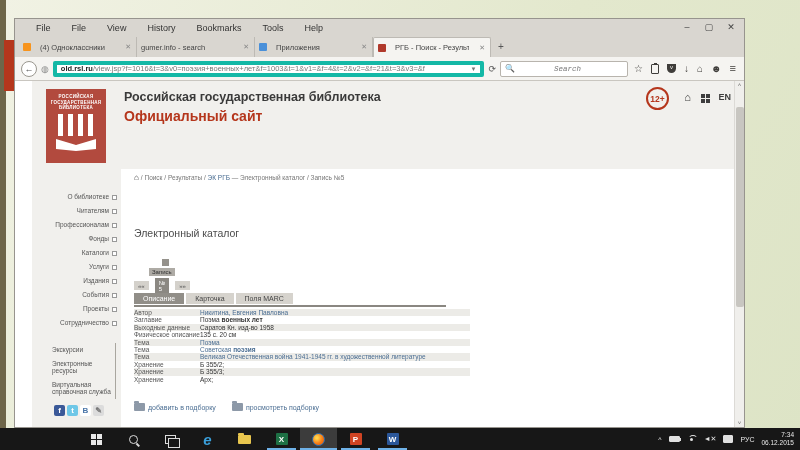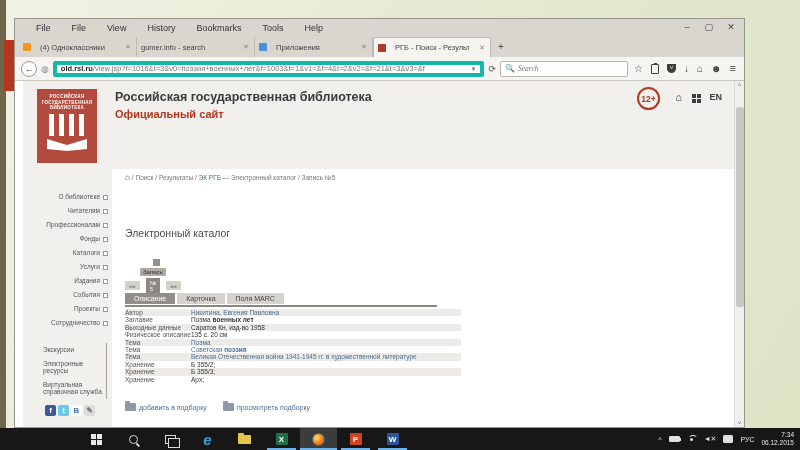--- a/index.html
+++ b/index.html
@@ -32,42 +32,42 @@
   .navbar { position:absolute; left:0; top:38px; right:0; height:24px; background:#f5f4f1; border-bottom:1px solid #c9c6c0; display:flex; align-items:center; padding:0 6px; gap:4px; }
   .backbtn { width:16px; height:16px; border:1px solid #9a978f; border-radius:50%; font-size:9px; color:#555; text-align:center; line-height:14px; flex-shrink:0; background:#fff; }
   .pageicon { font-size:9px; color:#888; flex-shrink:0; }
   .urlbox { flex:1; height:16px; background:#fff; border:4px solid #14b8a6; border-radius:2px; display:flex; align-items:center; padding:0 4px; font-size:7.5px; overflow:hidden; white-space:nowrap; }
   .urlbox .dom { color:#222; font-weight:bold; }
   .urlbox .pth { color:#777; overflow:hidden; flex:1; }
   .urlbox .caret { color:#777; font-size:6px; padding-left:2px; }
   .reload { font-size:9px; color:#555; flex-shrink:0; }
   .searchbox { width:128px; height:16px; background:#fff; border:1px solid #b8b4ad; border-radius:2px; display:flex; align-items:center; gap:3px; padding:0 4px; flex-shrink:0; }
   .searchbox .mag { font-size:8px; color:#777; }
-  .searchbox input { border:none; outline:none; width:90px; font-size:7.5px; font-style:italic; color:#888; background:transparent; font-family:Liberation Serif, serif; }
+  .searchbox input { border:none; outline:none; width:90px; font-size:7.5px; font-style:italic; color:#888; background:transparent; font-family:Liberation Mono, monospace;margin-left:36px; }
   .navicons { display:flex; align-items:center; gap:8px; padding:0 2px; flex-shrink:0; }
   .nico { font-size:10px; color:#3f3d3a; line-height:1; }
   .clipico { width:8px; height:10px; border:1px solid #3f3d3a; border-radius:1px; position:relative; }
   .clipico:before { content:""; position:absolute; left:2px; top:-2px; width:3px; height:2px; background:#3f3d3a; }
   .pocketico { width:9px; height:9px; border-radius:0 0 5px 5px; background:#3f3d3a; color:#f5f4f1; font-size:6px; text-align:center; line-height:7px; }
   .hambico { letter-spacing:0; font-size:11px; font-weight:bold; }
 
   
   .content { position:absolute; left:0; top:62px; right:0; bottom:0; background:#fff; overflow:hidden; }
   .scrollbar { position:absolute; right:0; top:0; width:10px; bottom:0; background:#f0efec; border-left:1px solid #dcdad6; font-size:6px; color:#666; text-align:center; }
   .scrollbar .sarrow-up { position:absolute; top:1px; left:0; right:0; }
   .scrollbar .sarrow-dn { position:absolute; bottom:1px; left:0; right:0; }
   .scrollbar .thumb { position:absolute; left:1px; width:8px; top:26px; height:200px; background:#c8c6c1; border-radius:2px; }
 
-  .site { position:absolute; left:8px; top:0; width:721px; height:348px; }
+  .site { position:absolute; left:17px; top:0; width:721px; height:348px; }
   .sheader { position:absolute; left:0; top:0; width:711px; height:88px; background:#f1f0ed; }
   .logo { position:absolute; left:14px; top:8px; width:60px; height:74px; background:#b24a3e; color:#fff; text-align:center; padding-top:5px; }
   .logo .lline { font-size:4.5px; font-weight:bold; letter-spacing:.3px; line-height:5.5px; }
   .logo svg { margin-top:3px; }
   .stitle { position:absolute; left:92px; top:9px; font-size:12.5px; font-weight:bold; color:#3a3a3a; }
-  .ssub { position:absolute; left:92px; top:27px; font-size:11px; font-weight:bold; color:#b5361c; }
+  .ssub { position:absolute; left:92px; top:27px; font-size:14px; font-weight:bold; color:#b5361c; }
   .agebadge { position:absolute; right:74px; top:6px; width:23px; height:23px; border:2px solid #b5361c; border-radius:50%; color:#b5361c; font-size:8.5px; font-weight:bold; display:flex; align-items:center; justify-content:center; }
   .hdr-home { position:absolute; right:52px; top:10px; font-size:11px; color:#3d3d3d; }
   .hdr-grid { position:absolute; right:33px; top:13px; width:9px; height:9px; display:grid; grid-template-columns:4px 4px; grid-gap:1px; }
   .hdr-grid i { background:#3d3d3d; width:4px; height:4px; }
   .hdr-lang { position:absolute; right:12px; top:11px; font-size:9px; font-weight:bold; color:#3d3d3d; }
 
   .sidebar { position:absolute; left:0; top:88px; width:89px; bottom:0; background:#f1f0ed; }
   .snav { padding-top:24px; }
   .snav-item { height:14px; font-size:6.5px; color:#555; text-align:right; padding-right:4px; white-space:nowrap; }
   .snav-item .nicon { display:inline-block; width:5px; height:5px; border:1px solid #999; margin-left:3px; vertical-align:-1px; background:#fff; }

